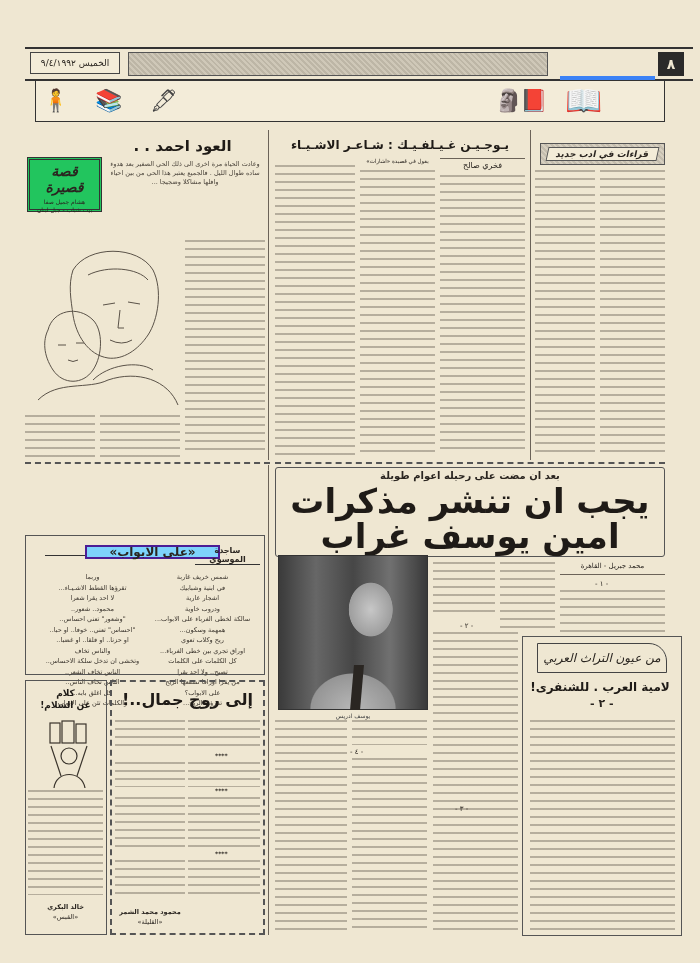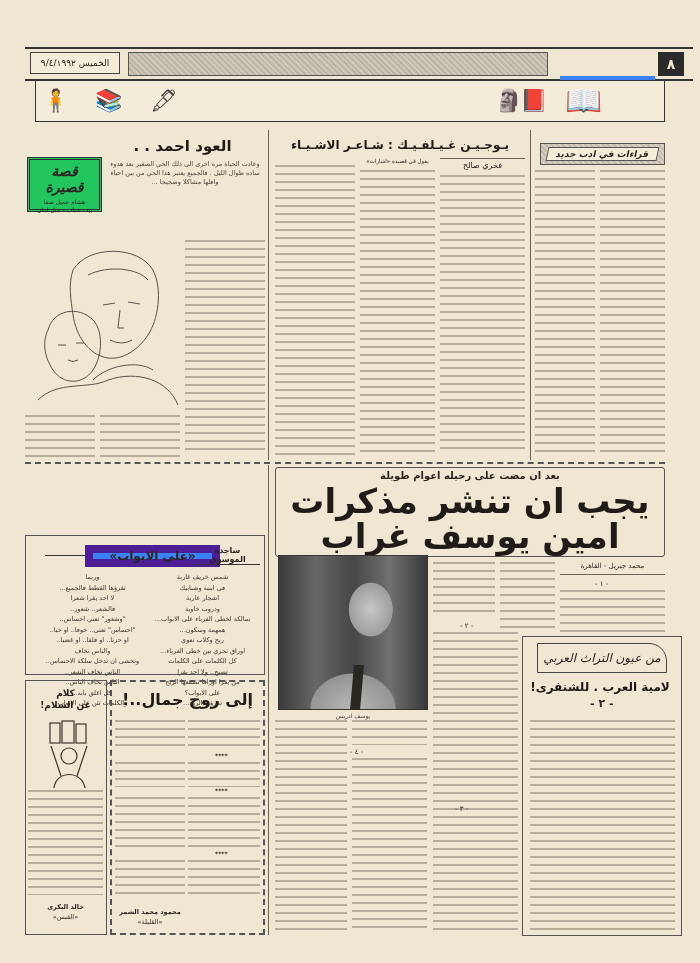--- a/index.html
+++ b/index.html
@@ -54,21 +54,21 @@
       radial-gradient(ellipse 36px 44px at 62% 35%, #cfc6b4 0, #a79d8c 60%, transparent 62%),
       radial-gradient(ellipse 60px 50px at 50% 100%, #bfb6a4 0, #9d9483 70%, transparent 72%),
       linear-gradient(90deg,#3f3a33 0,#6d665b 25%,#4b463f 50%,#78705f 75%,#3d3832 100%);
     border: 1px solid #333; filter: grayscale(1); }
   .tie { left: 352px; top: 665px; width: 10px; height: 45px; background:#2a2622; transform: skewX(-5deg); }
   .photo-cap { left: 278px; top: 712px; width: 150px; font-size: 6px; text-align:center; color:#444; }
 
   .turath-box { left: 537px; top: 643px; width: 130px; height: 30px; border: 1px solid #444; border-radius: 0 18px 0 0; font-size: 12px; font-style: italic; display:flex; align-items:center; justify-content:center; }
   .turath-frame { left: 522px; top: 636px; width: 160px; height: 300px; border: 1px solid #555; }
 
-  .abwab-box { left: 85px; top: 545px; width: 135px; height: 22px; border: 8px solid #4c1d95; display:flex; align-items:center; justify-content:center; font-weight: 900; font-size: 12px; background:#3b82f6; }
+  .abwab-box { left: 85px; top: 545px; width: 135px; height: 14px; border: 2px solid #4c1d95; display:flex; align-items:center; justify-content:center; font-weight: 900; font-size: 12px; background:#7dd3fc; }
   .frame { border: 1px solid #555; }
   .dframe { border: 2px dashed #555; }
 
   .poem { font-size: 6.5px; line-height: 10.5px; color: #3c362e; }
   .poem div { white-space: nowrap; }
 
   .kalam-figure { left: 42px; top: 718px; width: 55px; height: 70px; }
 </style>
 </head>
 <body>
@@ -182,23 +182,23 @@
     <div>ريح وكلاب تعوي</div>
     <div>اوراق تجري بين خطى الغرباء...</div>
     <div>كل الكلمات على الكلمات</div>
     <div>تصيح.. ولا احد يقرا</div>
     <div>من يقرا اوراقا تسفعها الريح</div>
     <div>على الابواب؟</div>
     <div>تقرؤها الريح...</div>
   </div>
   <div class="abs poem rtl" style="left:35px; top:572px; width:115px;">
     <div>وربما</div>
-    <div>تقرؤها القطط فالجميع...</div>
+    <div>تقرؤها القطط الاشـيـاء...</div>
     <div>لا احد يقرا شعرا</div>
-    <div>فالشعر.. شعور..</div>
+    <div>محمود.. شعور..</div>
     <div>"وشعور" تعني احساس..</div>
     <div>"احساس" تعني.. خوفا.. او حبا..</div>
     <div>او حزنا.. او قلقا.. او غضبا..</div>
     <div>والناس تخاف</div>
     <div>وتخشى ان تدخل سلكة الاحساس..</div>
     <div>الناس تخاف الشعر..</div>
     <div>الناس تخاف الناس..</div>
     <div>كل اغلق بابه..</div>
     <div>والكلمات تئن على الابواب</div>
   </div>

